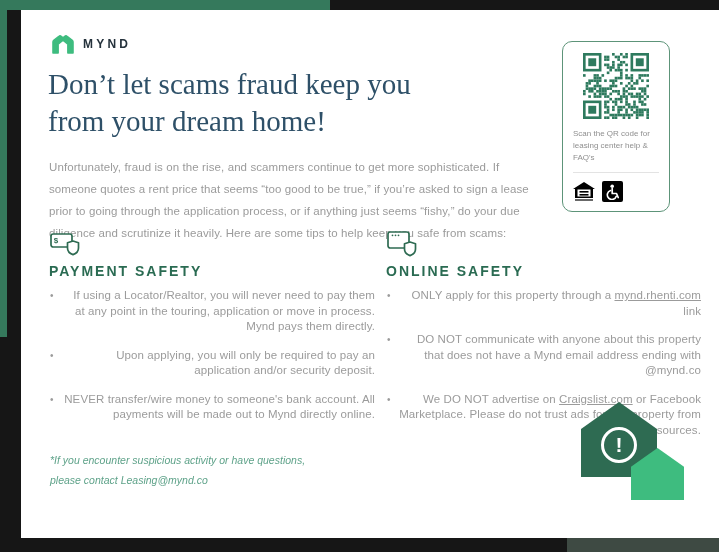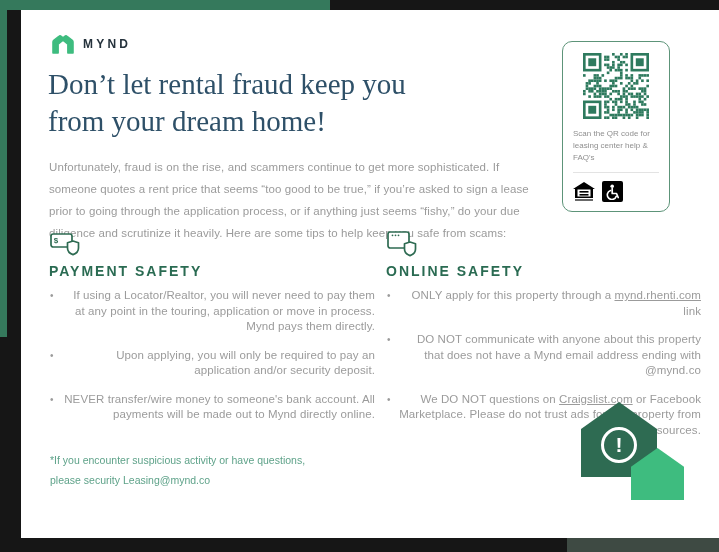--- a/index.html
+++ b/index.html
@@ -43,21 +43,21 @@
   .section-icon { height:30px; margin-bottom:4px; }
   .section-title { font-size:14px; font-weight:700; letter-spacing:2px; color:#2a6b52; margin-bottom:9px; }
   ul.bullets { list-style:none; }
   ul.bullets li { position:relative; padding-left:13px; font-size:11.5px; line-height:15.5px;
                   color:#9b9b9b; margin-bottom:13px; letter-spacing:.1px;text-align:right; }
   ul.bullets li::before { content:"•"; position:absolute; left:1px; top:0; color:#9b9b9b; font-size:10px; }
   .u { text-decoration:underline; }
 
   
   .footnote { position:absolute; left:29px; top:440px; font-size:10.5px; line-height:20px;
-              color:#5ea289; }
+              font-style:italic; color:#5ea289; }
 
   
   .house { position:absolute; clip-path:polygon(50% 0%, 100% 36%, 100% 100%, 0% 100%, 0% 36%); }
   .house-big   { left:560px; top:392px; width:76px; height:75px; background:#2e6b52; z-index:4; }
   .house-small { left:610px; top:438px; width:53px; height:52px; background:#3ebc7f; z-index:5; }
   .alert-circle { position:absolute; left:20px; top:25px; width:36px; height:36px; border:3px solid #fff;
                   border-radius:50%; display:flex; align-items:center; justify-content:center; }
   .alert-mark { color:#fff; font-size:21px; font-weight:700; line-height:1; transform:translateY(-1px); }
 </style>
 </head>
@@ -71,21 +71,21 @@
 <div class="card">
 
   <div class="logo">
     <svg width="26" height="21" viewBox="0 0 27 22">
       <path d="M3 21 V9.5 C3 8.8 3.3 8.2 3.8 7.8 L9.2 3.4 C9.9 2.8 10.9 2.8 11.6 3.4 L13.5 5.1 L15.4 3.4 C16.1 2.8 17.1 2.8 17.8 3.4 L23.2 7.8 C23.7 8.2 24 8.8 24 9.5 V21 H18.6 V11.6 L13.5 7.5 L8.4 11.6 V21 Z" fill="#3ebc7f" stroke="#3ebc7f" stroke-width="1.6" stroke-linejoin="round"></path>
     </svg>
     <span class="logo-word">MYND</span>
   </div>
 
   <h1 class="headline">
-    <span>Don’t let rental fraud keep you</span><br>
+    <span>Don’t let scams fraud keep you</span><br>
     <span>from your dream home!</span>
   </h1>
 
   <p class="intro">Unfortunately, fraud is on the rise, and scammers continue to get more sophisticated. If someone quotes a rent price that seems “too good to be true,” if you’re asked to sign a lease prior to going through the application process, or if anything just seems “fishy,”  do your due diligence and scrutinize it heavily. Here are some tips to help keep you safe from scams:</p>
 
   <div class="qr-panel">
     <svg id="qr-code" class="qr-box" viewBox="0 0 25 25">
         <rect x="11" y="0" width="1" height="1" fill="#2e7a5e"></rect>
         <rect x="14" y="0" width="1" height="1" fill="#2e7a5e"></rect>
         <rect x="16" y="0" width="1" height="1" fill="#2e7a5e"></rect>
@@ -357,29 +357,29 @@
           <circle cx="6.5" cy="6.3" r="0.9" fill="#2e6b52"></circle>
           <circle cx="9.5" cy="6.3" r="0.9" fill="#2e6b52"></circle>
           <circle cx="12.5" cy="6.3" r="0.9" fill="#2e6b52"></circle>
           <path d="M24 13 L29.5 14.8 V20 C29.5 23.5 27 25.6 24 26.6 C21 25.6 18.5 23.5 18.5 20 V14.8 Z" fill="#fff" stroke="#2e6b52" stroke-width="1.7" stroke-linejoin="round"></path>
         </svg>
       </div>
       <h2 class="section-title">ONLINE SAFETY</h2>
       <ul class="bullets">
           <li><span>ONLY apply for this property through a </span><span class="u">mynd.rhenti.com</span><span> link</span></li>
           <li><span>DO NOT communicate with anyone about this property that does not have a Mynd email address ending with @mynd.co</span></li>
-          <li><span>We DO NOT questions on </span><span class="u">Craigslist.com</span><span> or Facebook Marketplace. Please do not trust ads for this property from these sources.</span></li>
+          <li><span>We DO NOT advertise on </span><span class="u">Craigslist.com</span><span> or Facebook Marketplace. Please do not trust ads for this property from these sources.</span></li>
         </ul>
     </div>
 
   </div>
 
   <div class="footnote">
     <span>*If you encounter suspicious activity or have questions,</span><br>
-    <span>please security Leasing@mynd.co</span>
+    <span>please contact Leasing@mynd.co</span>
   </div>
 
   <div class="house house-big">
     <div class="alert-circle">
       <span class="alert-mark">!</span>
     </div>
   </div>
   <div class="house house-small"></div>
 
 </div>

